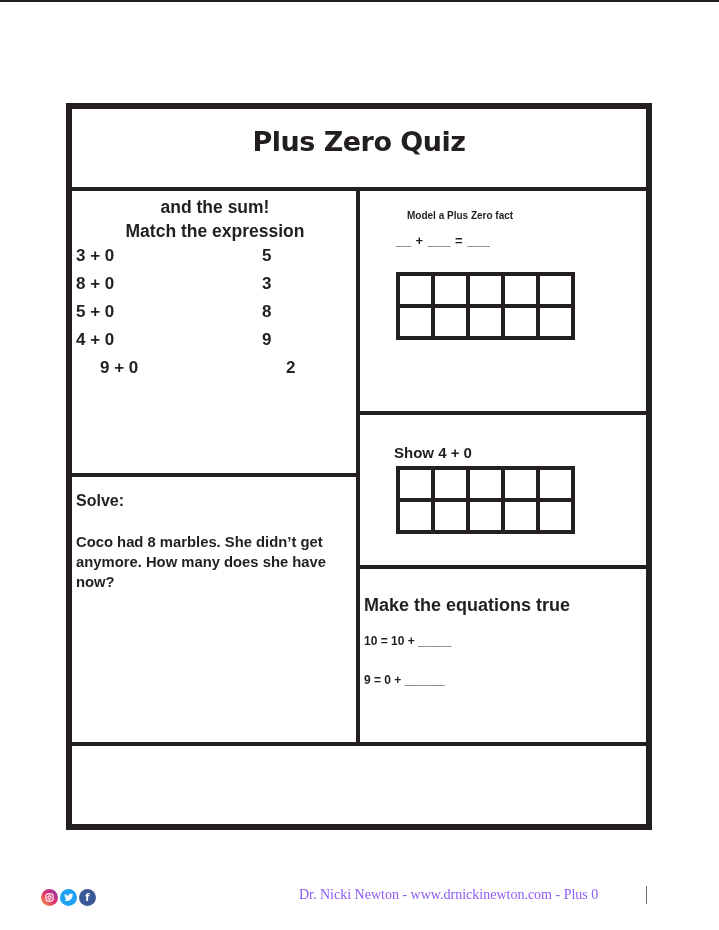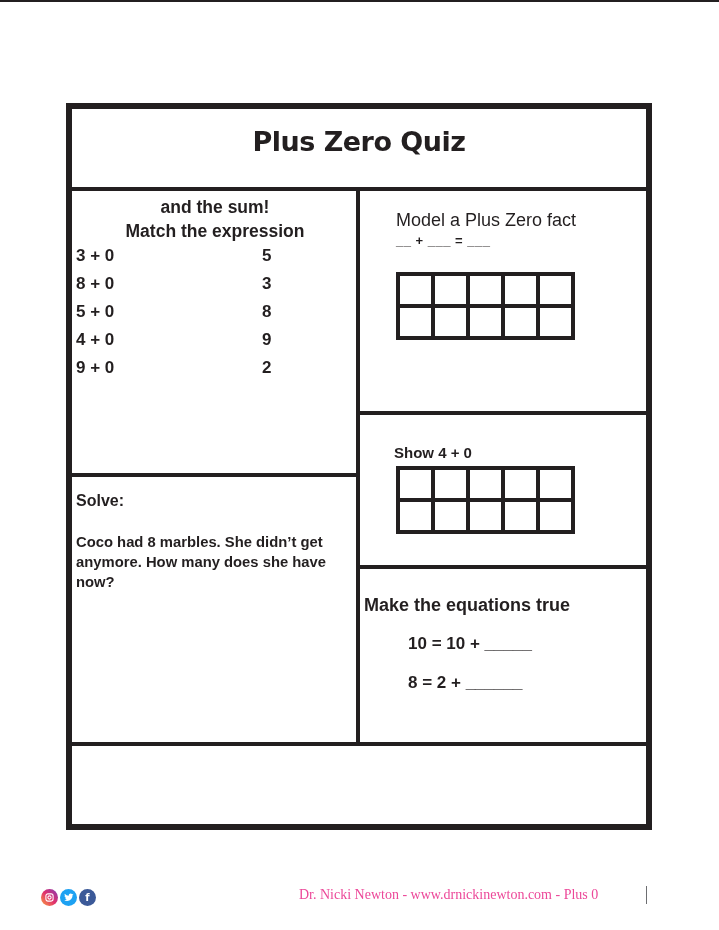--- a/index.html
+++ b/index.html
@@ -26,43 +26,43 @@
       position: absolute; left: 0; top: 86px; width: 286px; text-align: center;
       font-size: 17.5px; line-height: 24px; font-weight: bold; font-family: "Liberation Sans", sans-serif;
     }
     .match-row { position: absolute; left: 4px; width: 280px; height: 28px; font-size: 17px; font-weight: bold; font-family: "Liberation Sans", sans-serif; }
     .match-expr { position: absolute; left: 0; top: 0; }
     .match-sum { position: absolute; left: 186px; top: 0; }
 
     .solve-label { position: absolute; left: 4px; top: 383px; font-size: 16px; font-weight: bold; font-family: "Liberation Sans", sans-serif; }
     .solve-text { position: absolute; left: 4px; top: 423px; width: 286px; font-size: 14.8px; line-height: 20px; font-weight: bold; font-family: "Liberation Sans", sans-serif; }
 
-    .model-heading { position: absolute; left: 324px; top: 101px; font-size: 18px; font-weight: normal; font-family: "Liberation Sans", sans-serif; }
+    .model-heading { position: absolute; left: 335px; top: 101px; font-size: 10px; font-weight: bold; font-family: "Liberation Sans", sans-serif; }
     .model-blanks { position: absolute; left: 324px; top: 124px; font-size: 13px; font-weight: bold; font-family: "Liberation Sans", sans-serif; letter-spacing: 0.5px; }
 
     .ten-frame {
       position: absolute; width: 179px; height: 68px;
       border: 4px solid #231f20; display: grid;
       grid-template-columns: repeat(5, 1fr); grid-template-rows: repeat(2, 1fr);
       background: #231f20; gap: 4px;
     }
     .ten-frame .box { background: #fff; }
 
     .show-heading { position: absolute; left: 322px; top: 335px; font-size: 15px; font-weight: bold; font-family: "Liberation Sans", sans-serif; }
 
     .eq-heading { position: absolute; left: 292px; top: 486px; font-size: 18px; font-weight: bold; font-family: "Liberation Sans", sans-serif; }
-    .eq-line { position: absolute; left: 292px; font-size: 17px; font-weight: bold; font-family: "Liberation Sans", sans-serif; margin-left: 44px; }
+    .eq-line { position: absolute; left: 292px; font-size: 12px; font-weight: bold; font-family: "Liberation Sans", sans-serif; }
 
     .footer-icons { position: absolute; left: 41px; top: 889px; display: flex; gap: 2px; }
     .social { width: 17px; height: 17px; border-radius: 50%; display: flex; align-items: center; justify-content: center; color: #fff; font-size: 10px; font-weight: bold; font-family: "DejaVu Sans", sans-serif; }
     .social.ig { background: linear-gradient(45deg, #f9a03f 0%, #e1306c 50%, #833ab4 100%); }
     .social.tw { background: #1da1f2; }
     .social.fb { background: #3b5998; }
 
-    .footer-text { position: absolute; left: 299px; top: 887px; font-family: "Liberation Serif", "DejaVu Serif", serif; font-size: 14px; color: #ec4899; white-space: nowrap; }
+    .footer-text { position: absolute; left: 299px; top: 887px; font-family: "Liberation Serif", "DejaVu Serif", serif; font-size: 14px; color: #8b5cf6; white-space: nowrap; }
     .footer-bar { position: absolute; left: 646px; top: 886px; width: 1px; height: 18px; background: #6d6e71; }
   </style>
 </head>
 <body>
 
 <div class="top-rule"></div>
 
 <div class="quiz-frame">
 
   <div class="title">Plus Zero Quiz</div>
@@ -91,21 +91,21 @@
     <span class="match-sum">3</span>
   </div>
   <div class="match-row" style="top:193px;">
     <span class="match-expr">5 + 0</span>
     <span class="match-sum">8</span>
   </div>
   <div class="match-row" style="top:221px;">
     <span class="match-expr">4 + 0</span>
     <span class="match-sum">9</span>
   </div>
-  <div class="match-row" style="top:249px;">
+  <div class="match-row" style="top:249px;margin-left:24px;">
     <span class="match-expr">9 + 0</span>
     <span class="match-sum">2</span>
   </div>
 
   <div class="solve-label">Solve:</div>
   <div class="solve-text">Coco had 8 marbles. She didn’t get anymore. How many does she have now?</div>
 
   <div class="model-heading">Model a Plus Zero fact</div>
   <div class="model-blanks">__ + ___ = ___</div>
   <div class="ten-frame" style="left:324px;top:163px;">
@@ -130,21 +130,21 @@
     <div class="box"></div>
     <div class="box"></div>
     <div class="box"></div>
     <div class="box"></div>
     <div class="box"></div>
     <div class="box"></div>
   </div>
 
   <div class="eq-heading">Make the equations true</div>
   <div class="eq-line" style="top:525px;">10 = 10 + _____</div>
-  <div class="eq-line" style="top:564px;">8 = 2 + ______</div>
+  <div class="eq-line" style="top:564px;">9 = 0 + ______</div>
 
   <div class="cell" style="left:0;top:637px;width:574px;height:78px;"></div>
 </div>
 
 <div class="footer-icons">
   <div class="social ig">
     <svg width="9" height="9" viewBox="0 0 10 10">
         <rect x="1" y="1" width="8" height="8" rx="2.2" fill="none" stroke="#fff" stroke-width="1.2"></rect>
         <circle cx="5" cy="5" r="1.8" fill="none" stroke="#fff" stroke-width="1.2"></circle>
       </svg>

